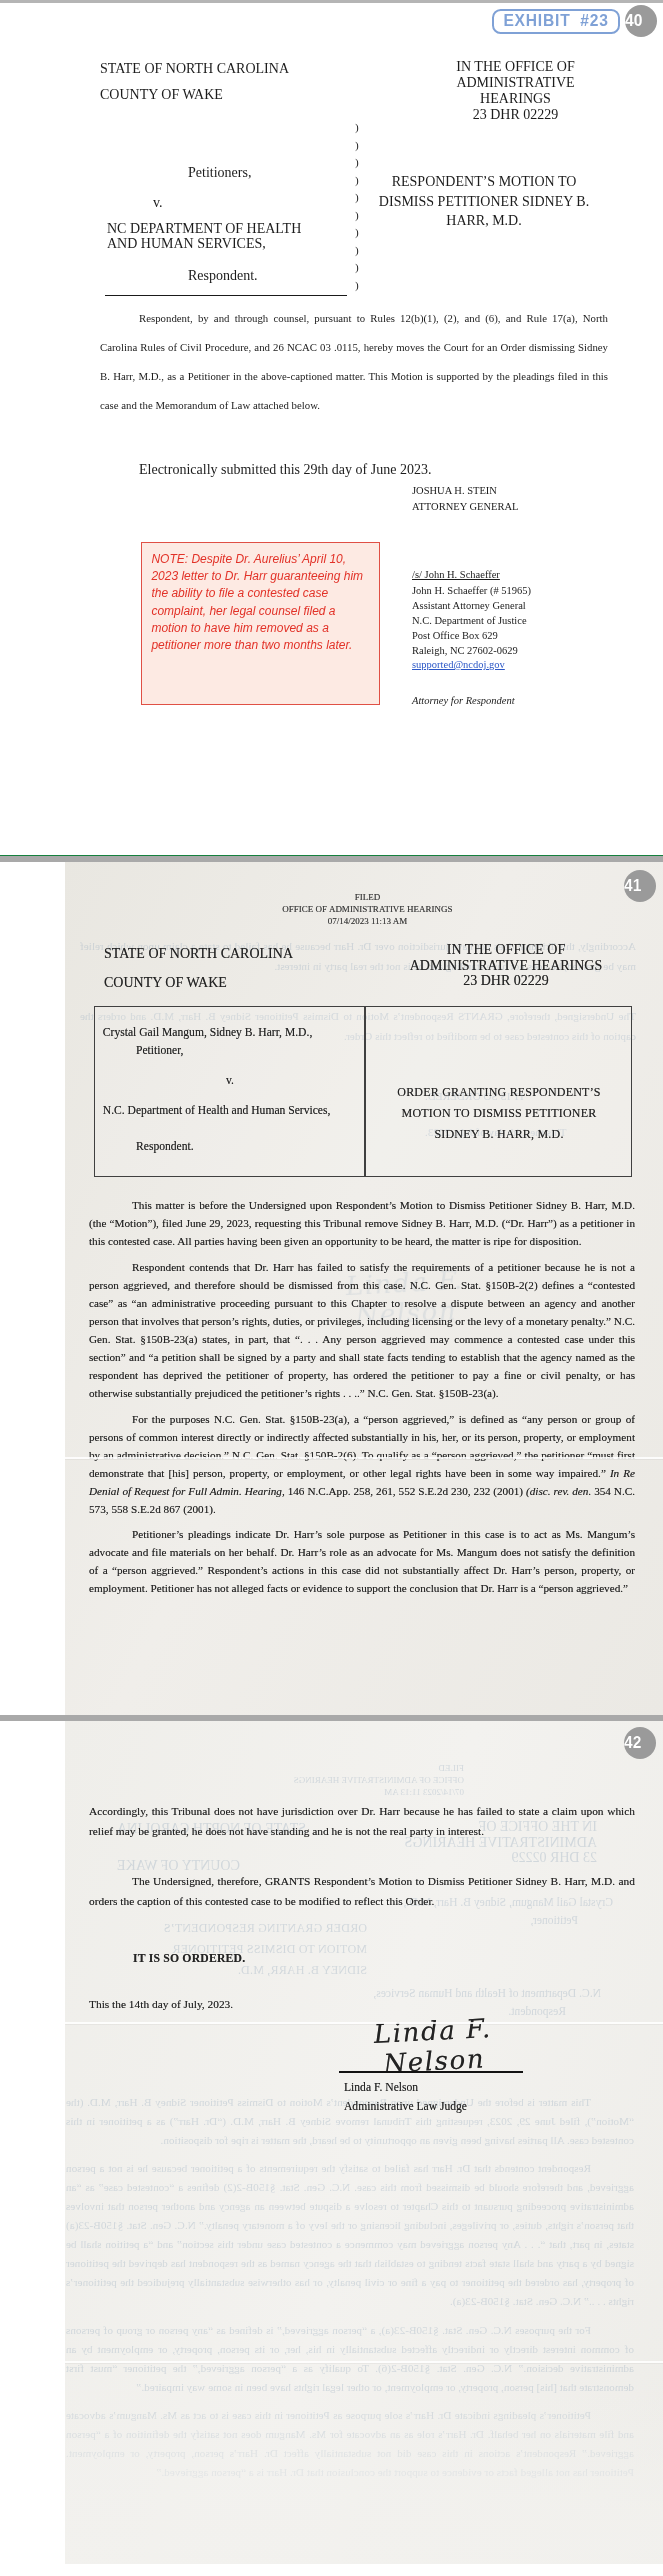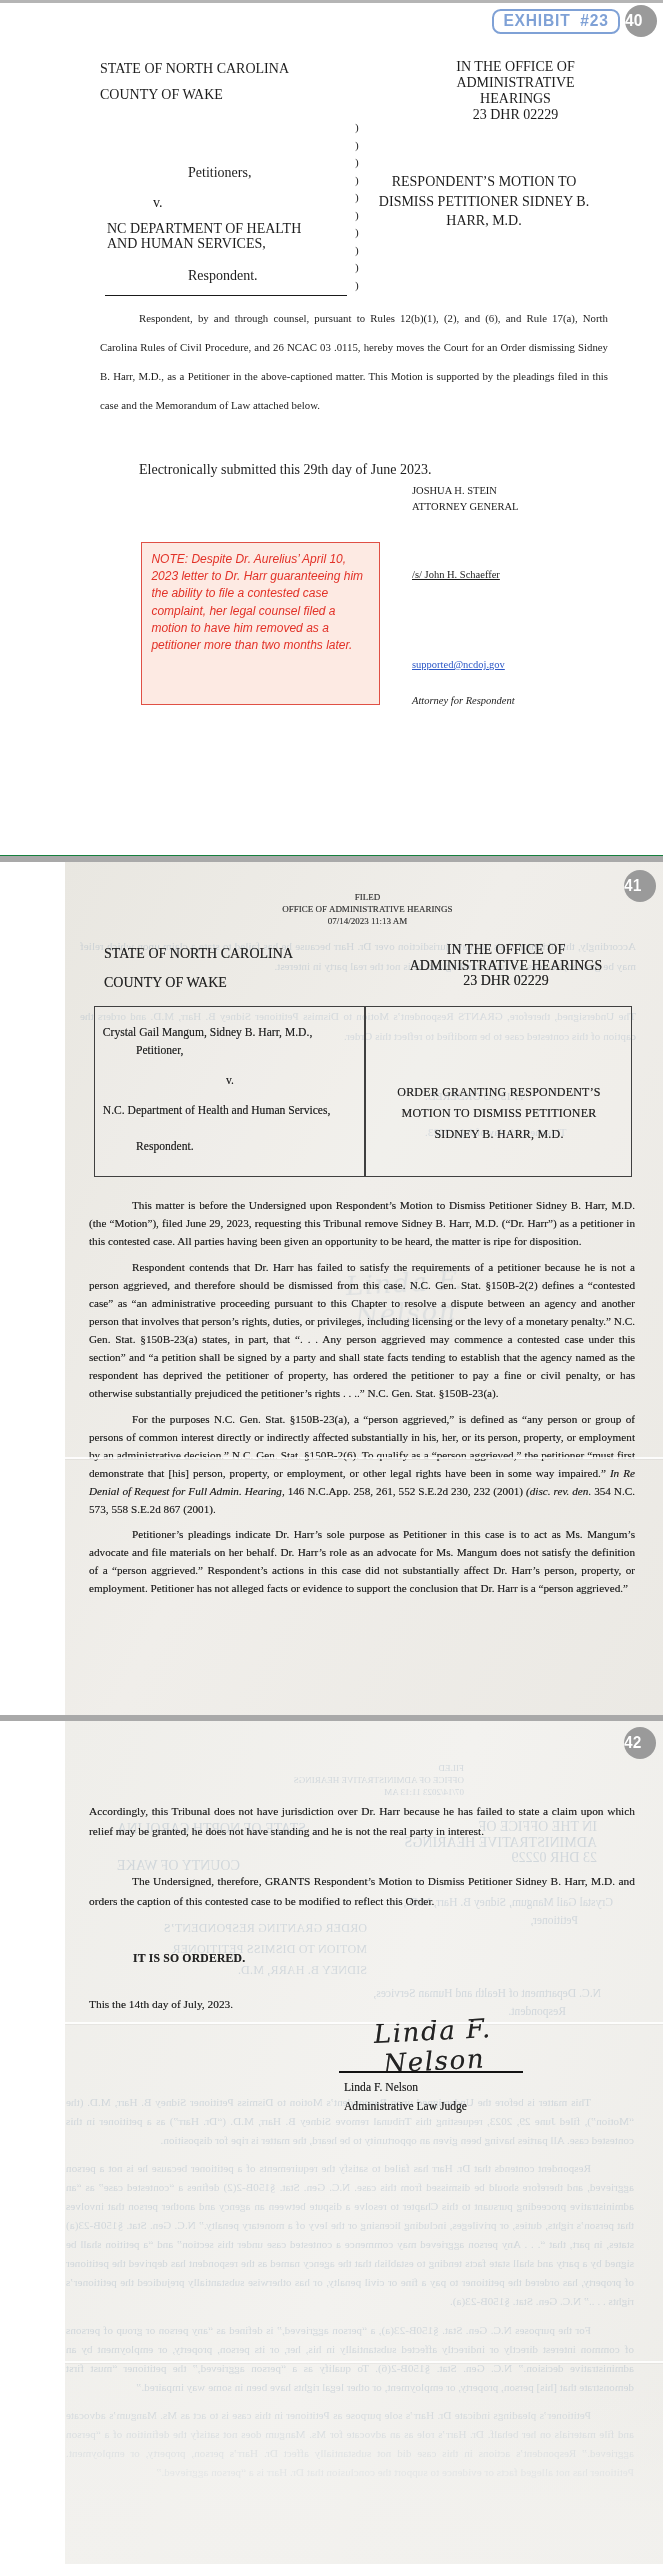--- a/index.html
+++ b/index.html
@@ -101,20 +101,27 @@
     <div class="abs body-p" style="left:100px;top:301px;width:508px;">Respondent, by and through counsel, pursuant to Rules 12(b)(1), (2), and (6), and Rule 17(a), North Carolina Rules of Civil Procedure, and 26 NCAC 03 .0115, hereby moves the Court for an Order dismissing Sidney B. Harr, M.D., as a Petitioner in the above-captioned matter.  This Motion is supported by the pleadings filed in this case and the Memorandum of Law attached below.</div>
 
     <div class="abs t14" style="left:139px;top:459px;">Electronically submitted this 29th day of June 2023.</div>
 
     <div class="abs sigline" style="left:412px;top:480px;line-height:16px;">
       <div>JOSHUA H. STEIN</div>
       <div>ATTORNEY GENERAL</div>
     </div>
 
     <div class="abs sigline" style="left:412px;top:564px;text-decoration:underline;">/s/ John H. Schaeffer</div>
+    <div class="abs sigline" style="left:412px;top:580px;">
+      <div>John H. Schaeffer (# 51965)</div>
+      <div>Assistant Attorney General</div>
+      <div>N.C. Department of Justice</div>
+      <div>Post Office Box 629</div>
+      <div>Raleigh, NC  27602-0629</div>
+    </div>
     <a class="abs email" style="left:412px;top:656px;">supported@ncdoj.gov</a>
     <div class="abs sigline ital" style="left:412px;top:690px;">Attorney for Respondent</div>
 
     <div class="abs notebox" style="left:141px;top:539px;">
       <span class="bold">NOTE:</span><span>  Despite Dr. Aurelius’ April 10, 2023 letter to Dr. Harr guaranteeing him the ability to file a contested case complaint, her legal counsel filed a motion to have him removed as a petitioner more than two months later.</span>
     </div>
   </section>
 
   <div class="bar sep abs" style="top:856px;"></div>
 

